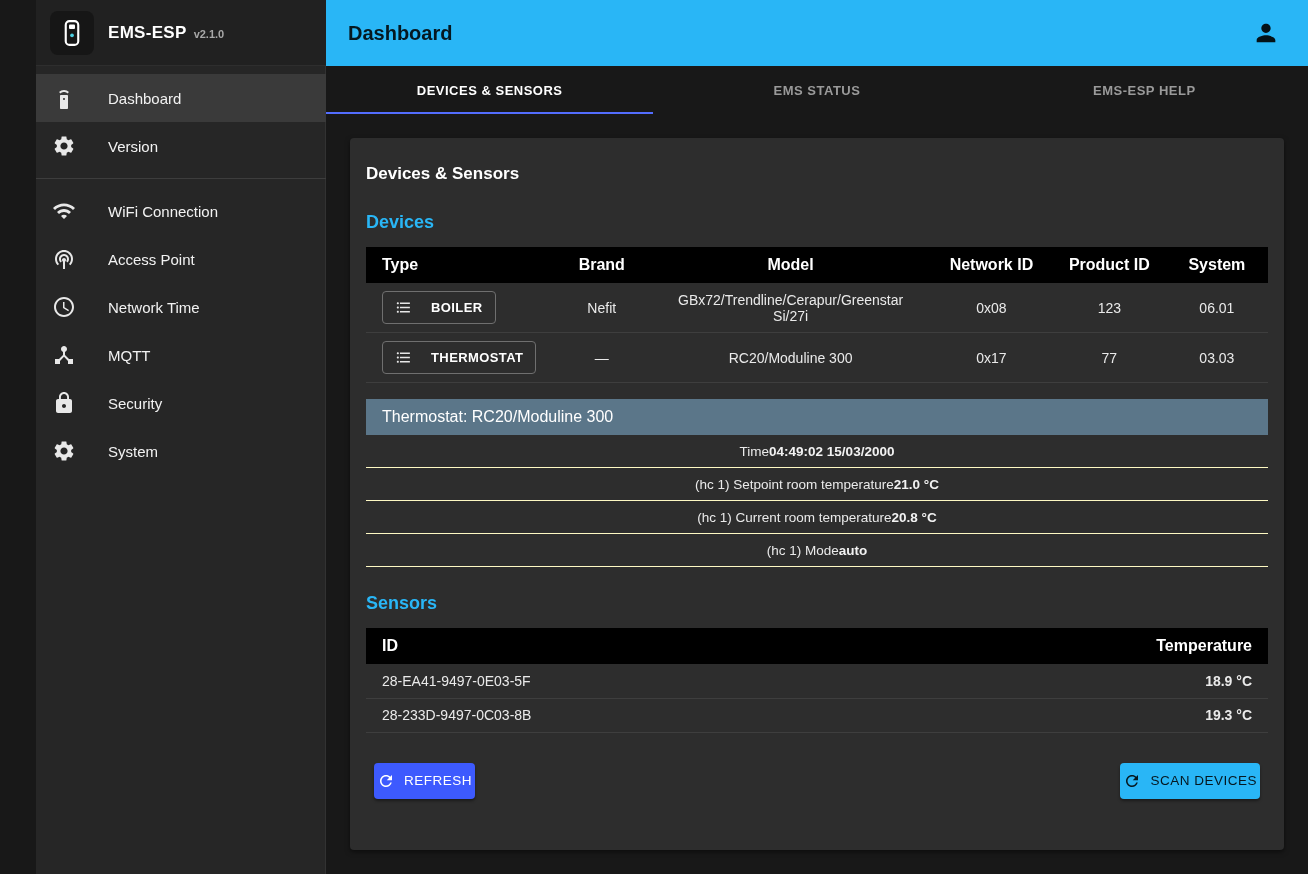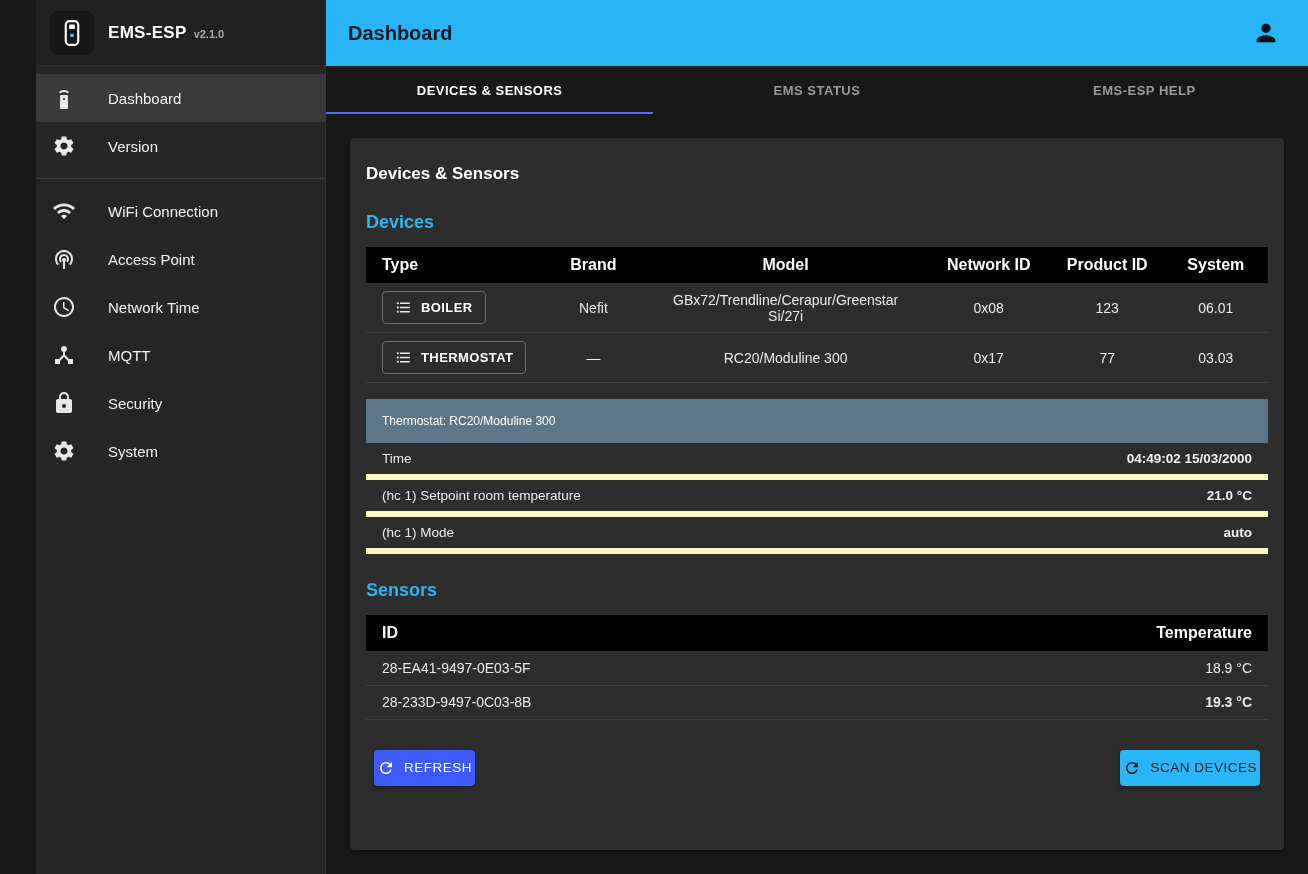--- a/index.html
+++ b/index.html
@@ -84,35 +84,35 @@
   thead th.col-left { text-align:left; }
   thead th.col-right { text-align:right; }
   tbody td {
     font-size:14px; color:#eaeaea; padding:8px 16px;
     border-bottom:1px solid #3e3e3e; text-align:center; height:43px;
   }
   tbody td.cell-left { text-align:left; }
   tbody td.cell-right { text-align:right; }
 
   .type-btn {
-    display:inline-flex; align-items:center; gap:9px;
+    display:inline-flex; align-items:center; gap:19px;
     border:1px solid #6f6f6f; border-radius:4px; background:transparent;
     color:#fff; font-size:13px; font-weight:bold; letter-spacing:.4px;
     padding:7px 12px; text-transform:uppercase; cursor:pointer;
     font-family:inherit;
   }
   .type-btn .btn-icon { width:17px; height:17px; color:#e8e8e8; }
 
   .detail-header {
     margin-top:16px; background:#5b7689; color:#fff;
-    font-size:12px; padding:15px 16px;
+    font-size:16px; padding:9px 16px;
   }
   .kv-row {
-    display:flex; justify-content:space-between; align-items:center;
-    padding:8px 16px; border-bottom:6px solid #fef9c3;
+    display:flex; justify-content:center; align-items:center;
+    padding:8px 16px; border-bottom:1px solid #fef9c3;
     font-size:13.5px; color:#eaeaea; min-height:33px;
   }
   .kv-value { font-weight:bold; color:#f2f2f2; text-align:right; }
 
   .actions { display:flex; justify-content:space-between; margin-top:30px; padding:0 8px; }
   .btn {
     display:inline-flex; align-items:center; gap:9px;
     border:none; border-radius:4px; padding:9px 3px;
     font-size:13.5px; font-weight:normal; letter-spacing:.5px; text-transform:uppercase;
     cursor:pointer; font-family:inherit;
@@ -291,38 +291,42 @@
         <div>
           <div class="kv-row">
             <span>Time</span>
             <span class="kv-value">04:49:02 15/03/2000</span>
           </div>
           <div class="kv-row">
             <span>(hc 1) Setpoint room temperature</span>
             <span class="kv-value">21.0 °C</span>
           </div>
           <div class="kv-row">
+            <span>(hc 1) Current room temperature</span>
+            <span class="kv-value">20.8 °C</span>
+          </div>
+          <div class="kv-row">
             <span>(hc 1) Mode</span>
             <span class="kv-value">auto</span>
           </div>
         </div>
 
         <div class="section-heading" style="margin-top:26px">Sensors</div>
 
         <table>
           <thead>
             <tr>
               <th class="col-left">ID</th>
               <th class="col-right">Temperature</th>
             </tr>
           </thead>
           <tbody>
             <tr>
               <td class="cell-left" style="height:34px">28-EA41-9497-0E03-5F</td>
-              <td class="cell-right" style="height:34px; font-weight:normal">18.9 °C</td>
+              <td class="cell-right" style="height:34px; font-weight:bold">18.9 °C</td>
             </tr>
             <tr>
               <td class="cell-left" style="height:34px">28-233D-9497-0C03-8B</td>
               <td class="cell-right" style="height:34px; font-weight:bold">19.3 °C</td>
             </tr>
           </tbody>
         </table>
 
         <div class="actions">
           <button class="btn btn-refresh">

